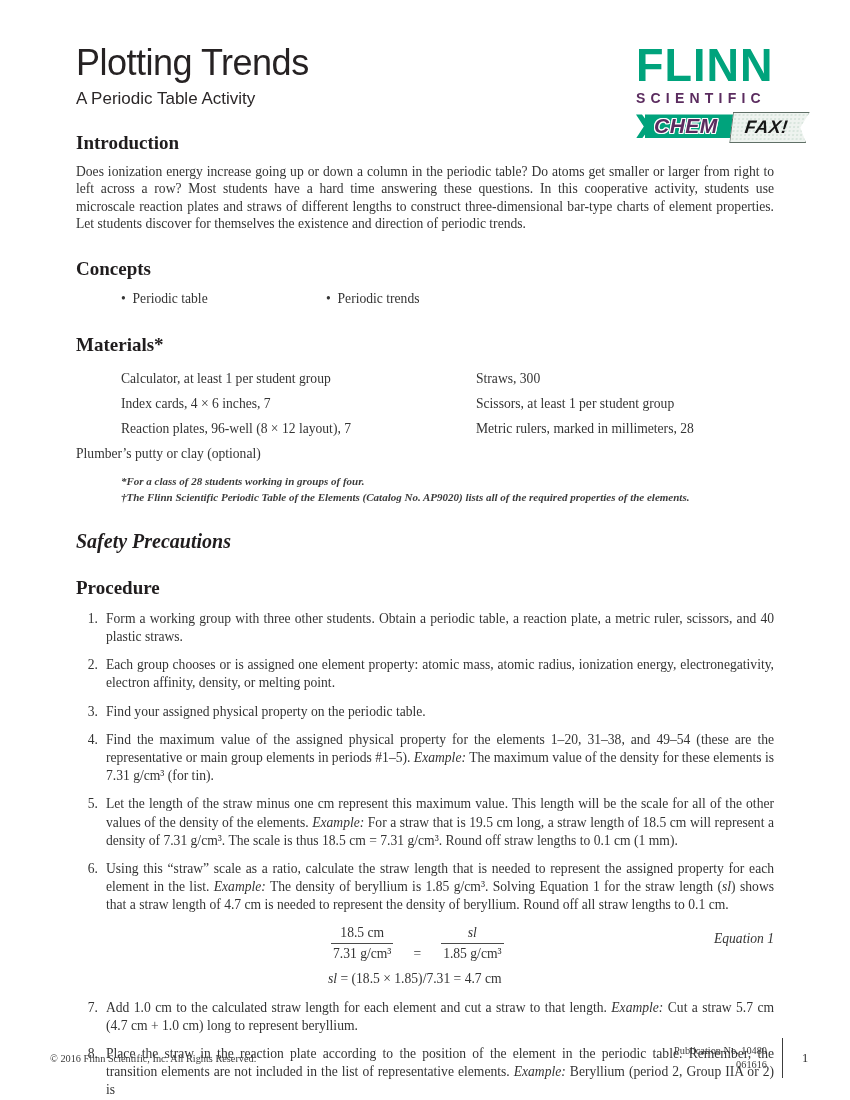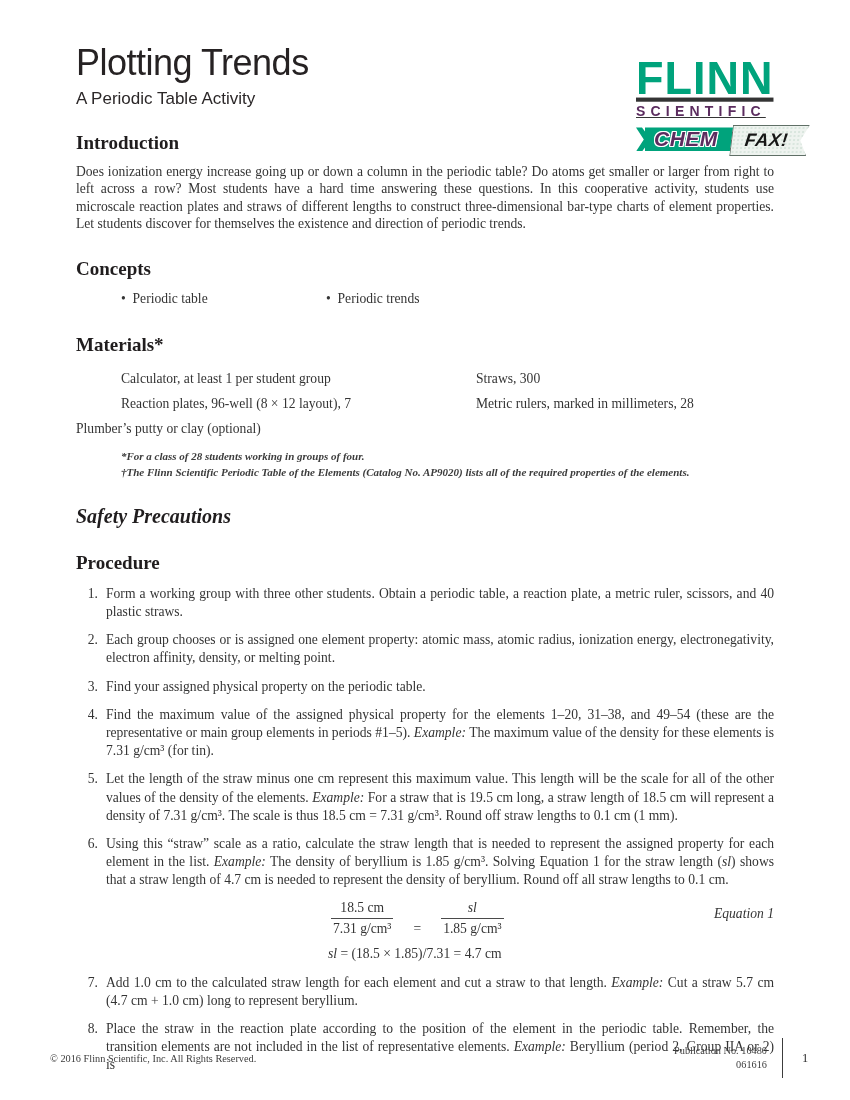--- a/index.html
+++ b/index.html
@@ -28,21 +28,21 @@
     line-height: 1.05;
   }
   .doc-subtitle {
     font-family: "Liberation Sans", "DejaVu Sans", sans-serif;
     font-size: 17px;
     color: #2b2728;
     margin-top: 7px;
   }
 
   
-  .logo { position: absolute; top: 57px; right: 42px; width: 172px; text-decoration: underline; }
+  .logo { position: absolute; top: 44px; right: 42px; width: 172px; }
   .logo-flinn {
     font-family: "Liberation Sans", "DejaVu Sans", sans-serif;
     font-weight: bold;
     font-size: 45px;
     line-height: 0.92;
     letter-spacing: 1px;
     color: #00a37c;
     transform: scaleY(1.04);
     transform-origin: top left;
   }
@@ -192,20 +192,24 @@
     <div class="concepts-row">
       <span class="concept-item">Periodic table</span>
       <span class="concept-item">Periodic trends</span>
     </div>
 
     <h2 class="section-heading heading-materials">Materials*</h2>
     <div class="materials-list">
       <div class="materials-row">
         <span class="materials-cell-left">Calculator, at least 1 per student group</span>
         <span class="materials-cell-right">Straws, 300</span>
+      </div>
+      <div class="materials-row">
+        <span class="materials-cell-left">Index cards, 4 × 6 inches, 7</span>
+        <span class="materials-cell-right">Scissors, at least 1 per student group</span>
       </div>
       <div class="materials-row">
         <span class="materials-cell-left">Reaction plates, 96-well (8 × 12 layout), 7</span>
         <span class="materials-cell-right">Metric rulers, marked in millimeters, 28</span>
       </div>
       <div class="materials-row">
         <span class="materials-cell-right">Plumber’s putty or clay (optional)</span>
       </div>
     </div>
     <div class="materials-footnotes">

